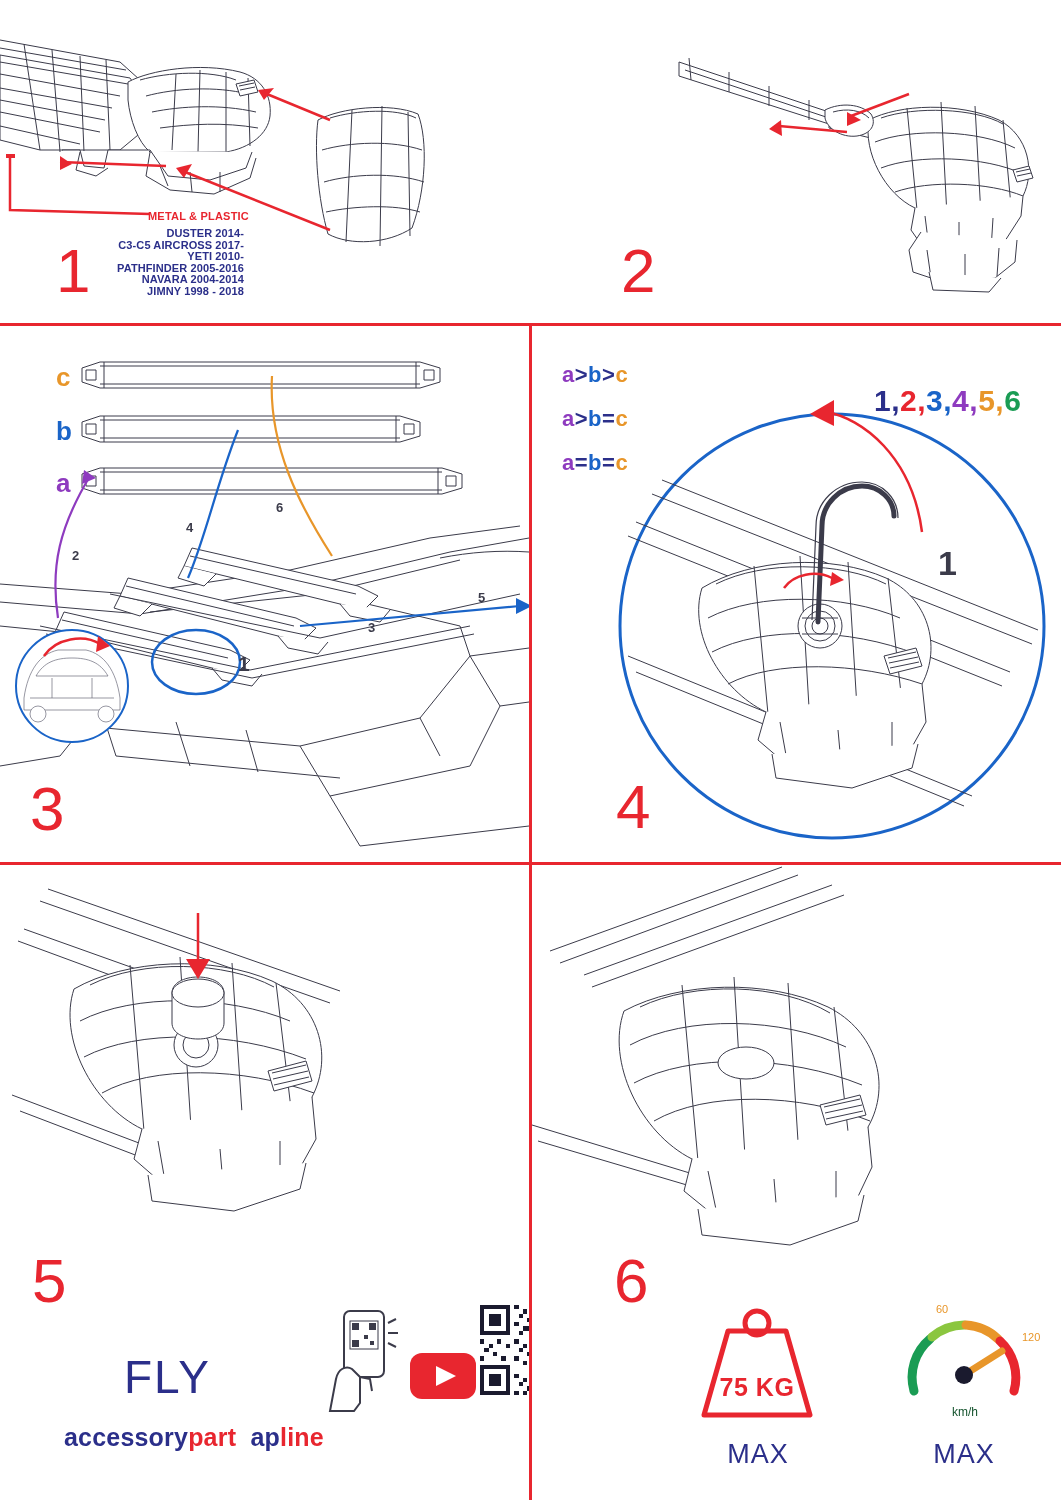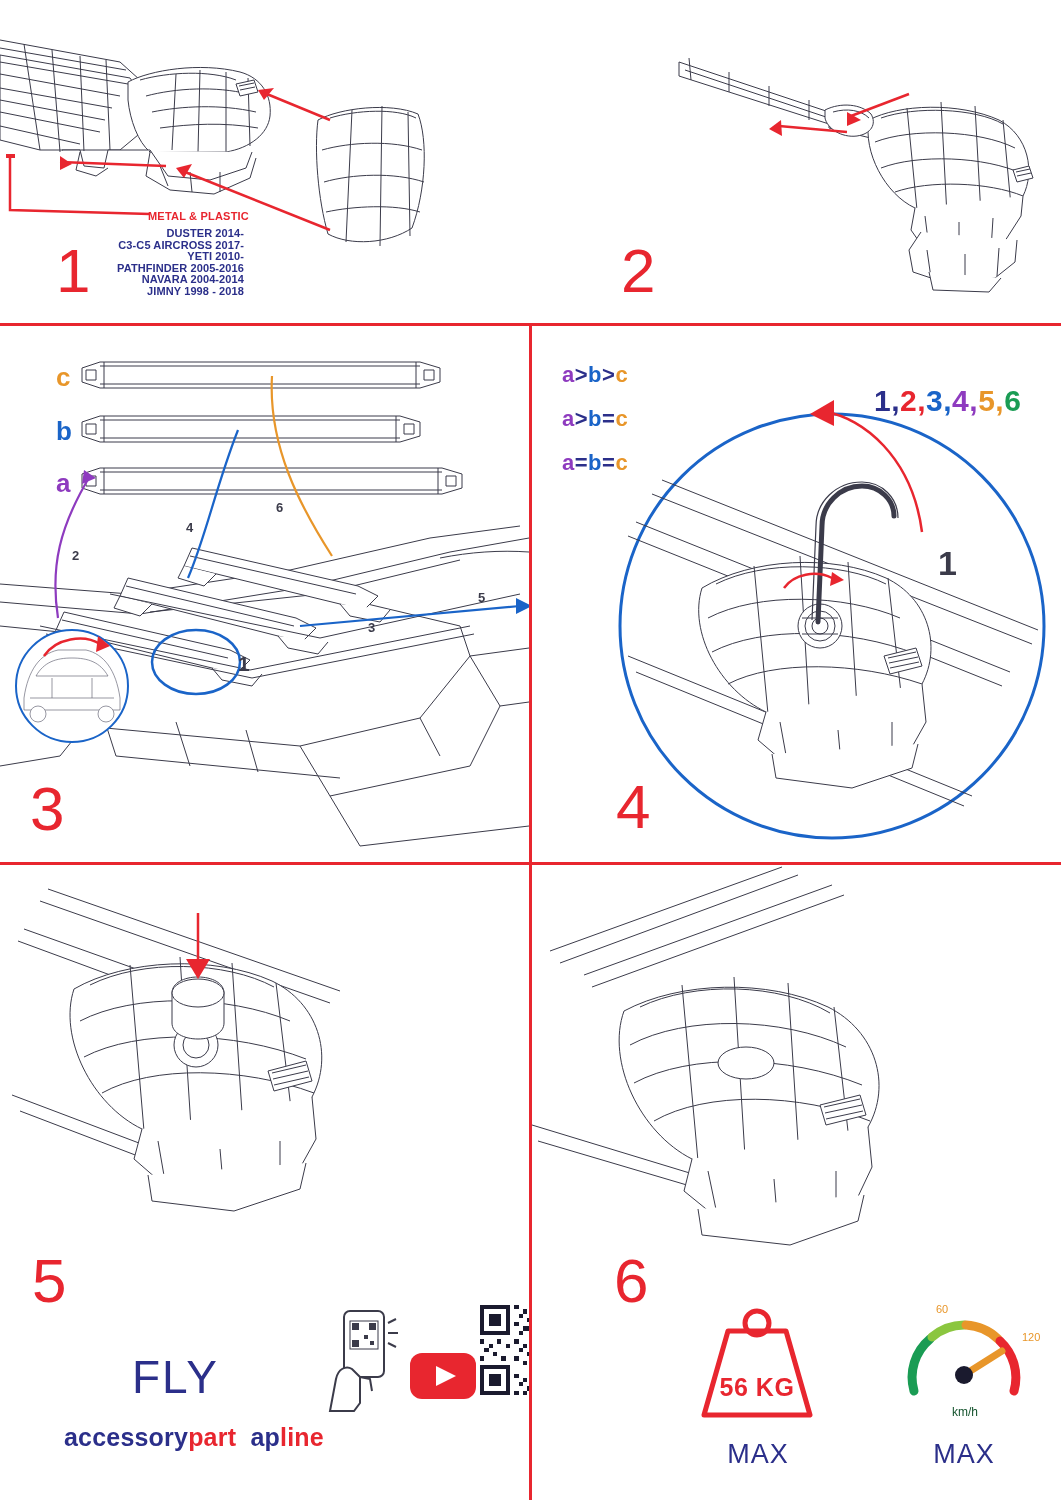--- a/index.html
+++ b/index.html
@@ -511,21 +511,21 @@
         <path d="M272 208 L306 200"></path>
         <path d="M273 214 L308 206"></path>
         <path d="M274 220 L309 212"></path>
       </g>
       <path class="red" d="M198 48 L198 96" stroke-width="4"></path>
       <polygon class="redf" points="186,94 210,94 198,114"></polygon>
     </svg>
 
     <div class="stepnum" style="left:32px; top:385px;">5</div>
 
-    <div class="fly" style="left:132px; top:485px;">FLY</div>
+    <div class="fly" style="left:124px; top:485px;">FLY</div>
     <div class="brandline" style="left:64px; top:558px;">
       <span class="dark">accessory</span><span class="red">part</span><span>&nbsp;&nbsp;</span><span class="ap">ap</span><span class="line">line</span>
     </div>
 
     <svg style="position:absolute; left:320px; top:442px;" width="84" height="110" viewBox="0 0 84 110">
       <rect x="24" y="4" width="40" height="66" rx="6" fill="#fff" stroke="#3b3b4a" stroke-width="2"></rect>
       <rect x="30" y="14" width="28" height="28" fill="none" stroke="#3b3b4a" stroke-width="1"></rect>
       <rect x="32" y="16" width="7" height="7" fill="#3b3b4a"></rect>
       <rect x="49" y="16" width="7" height="7" fill="#3b3b4a"></rect>
       <rect x="32" y="33" width="7" height="7" fill="#3b3b4a"></rect>
@@ -651,21 +651,21 @@
         <path d="M294 254 L331 246"></path>
       </g>
     </svg>
 
     <div class="stepnum" style="left:82px; top:385px;">6</div>
 
     <svg style="position:absolute; left:162px; top:440px;" width="126" height="120" viewBox="0 0 126 120">
       <path d="M34 26 L92 26 L116 110 L10 110 Z" fill="#fff" stroke="#e8262f" stroke-width="5" stroke-linejoin="round"></path>
       <circle cx="63" cy="18" r="12" fill="none" stroke="#e8262f" stroke-width="5"></circle>
     </svg>
-    <div class="kgtext" style="left:180px; top:508px; width:90px; text-align:center;">56 KG</div>
+    <div class="kgtext" style="left:180px; top:508px; width:90px; text-align:center;">75 KG</div>
     <div class="maxlabel" style="left:168px; top:574px; width:116px; text-align:center;">MAX</div>
 
     <svg style="position:absolute; left:368px; top:442px;" width="128" height="110" viewBox="0 0 128 110">
       <path d="M14 84 A50 50 0 0 1 30 32" fill="none" stroke="#1a9c54" stroke-width="9" stroke-linecap="round"></path>
       <path d="M32 30 A50 50 0 0 1 64 18" fill="none" stroke="#8bc63f" stroke-width="9" stroke-linecap="round"></path>
       <path d="M66 18 A50 50 0 0 1 98 32" fill="none" stroke="#e8962a" stroke-width="9" stroke-linecap="round"></path>
       <path d="M100 34 A50 50 0 0 1 114 84" fill="none" stroke="#e8262f" stroke-width="9" stroke-linecap="round"></path>
       <path d="M64 68 L102 44" stroke="#e8962a" stroke-width="7" stroke-linecap="round"></path>
       <circle cx="64" cy="68" r="9" fill="#1a1a2e"></circle>
     </svg>

